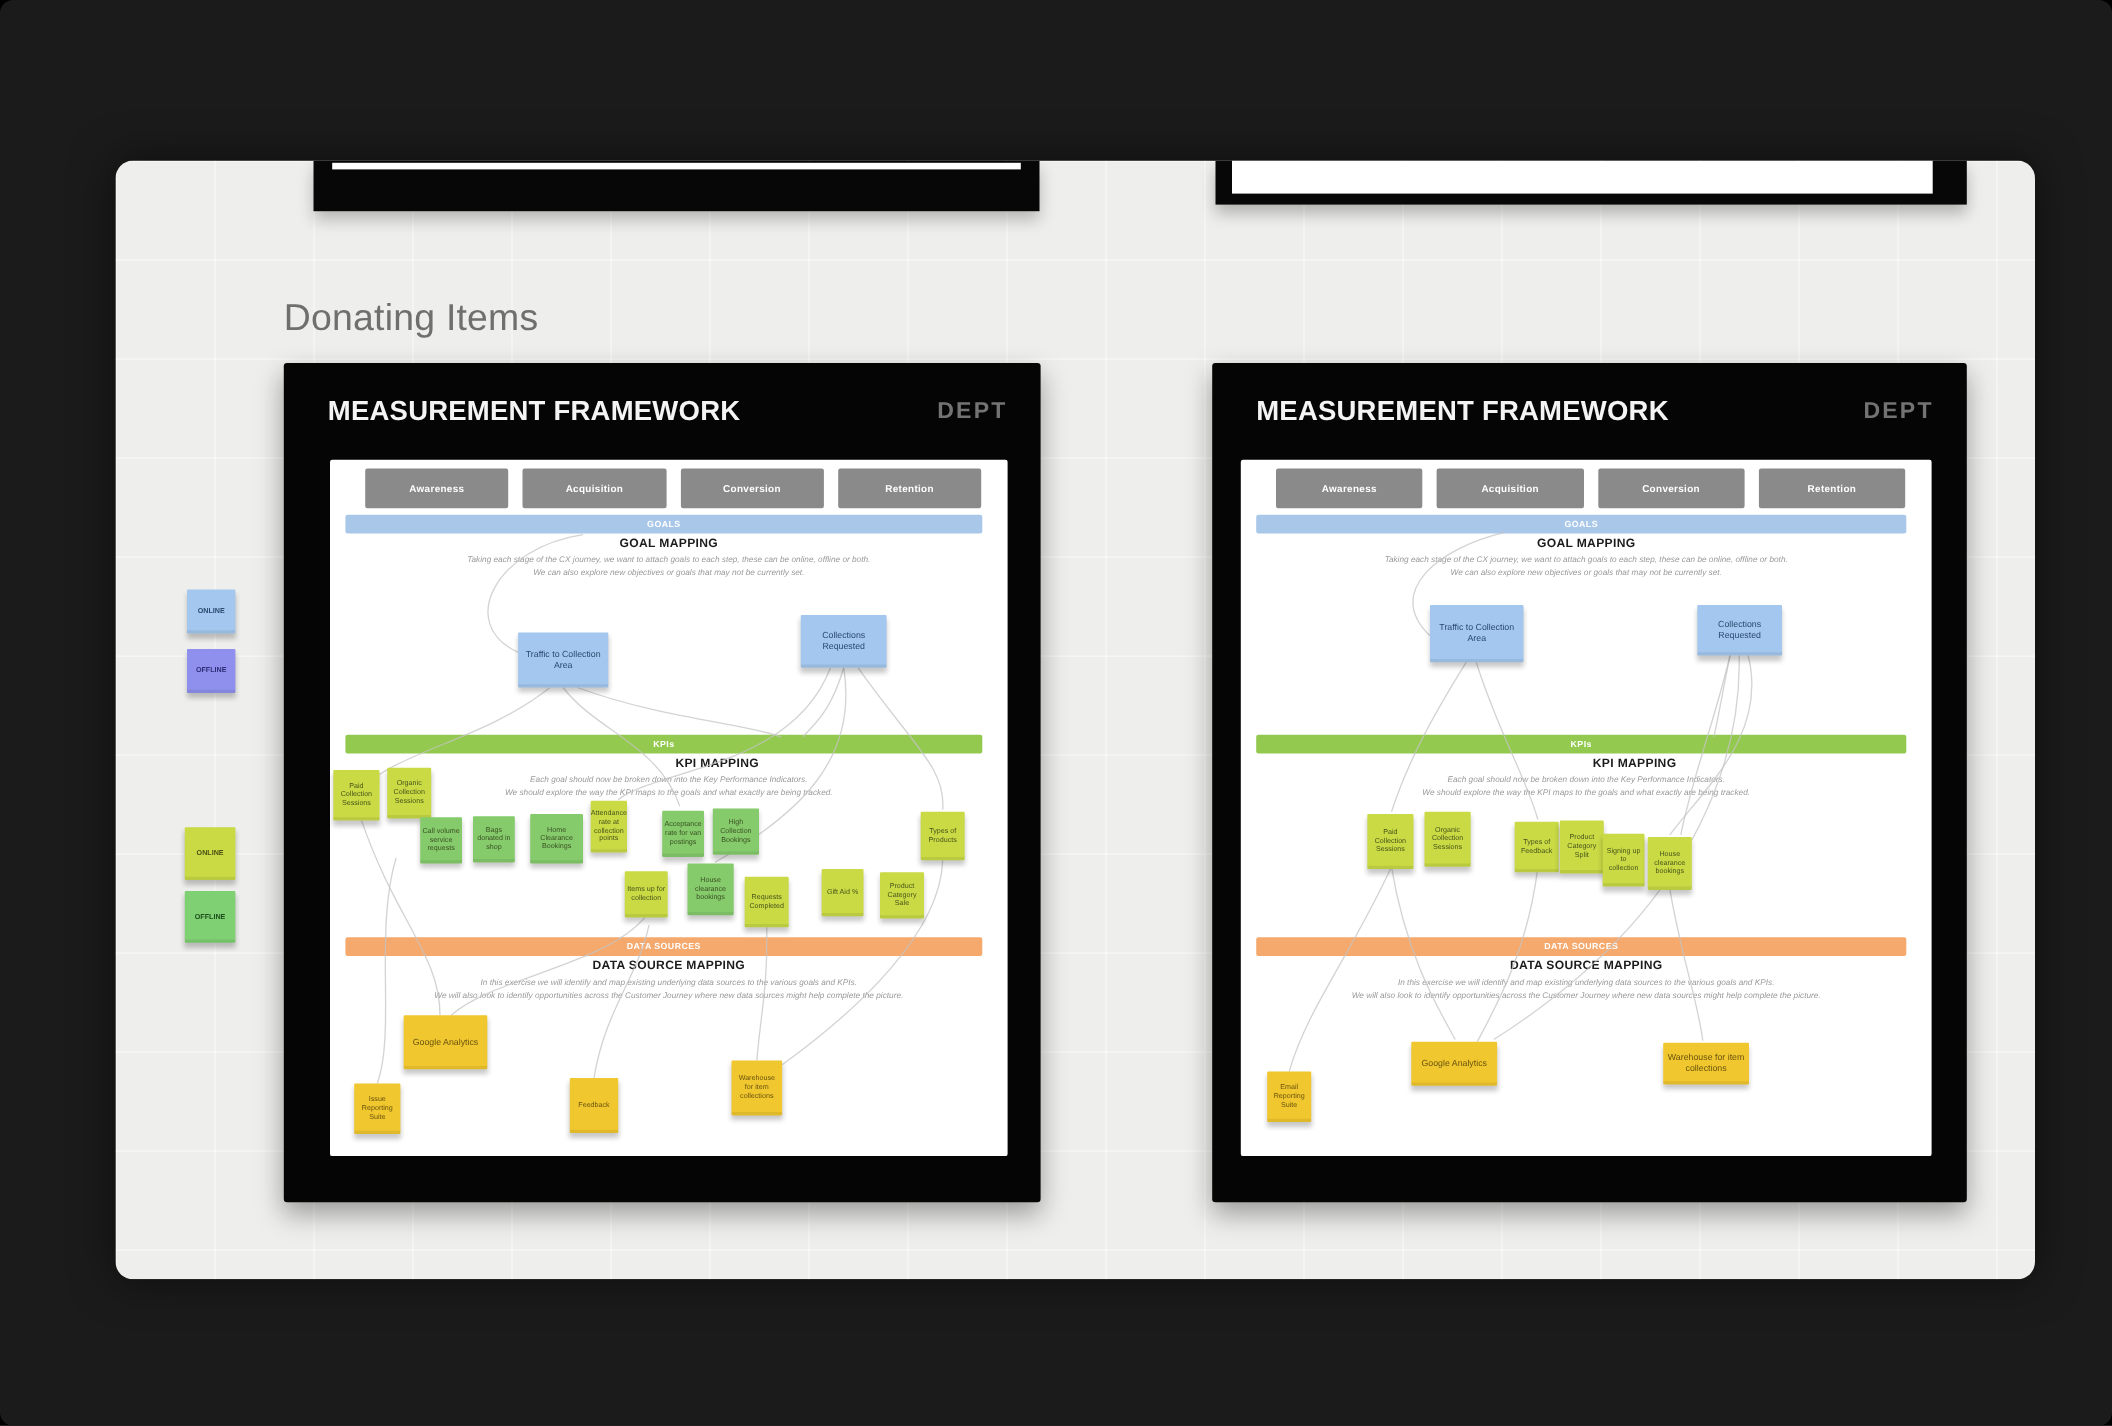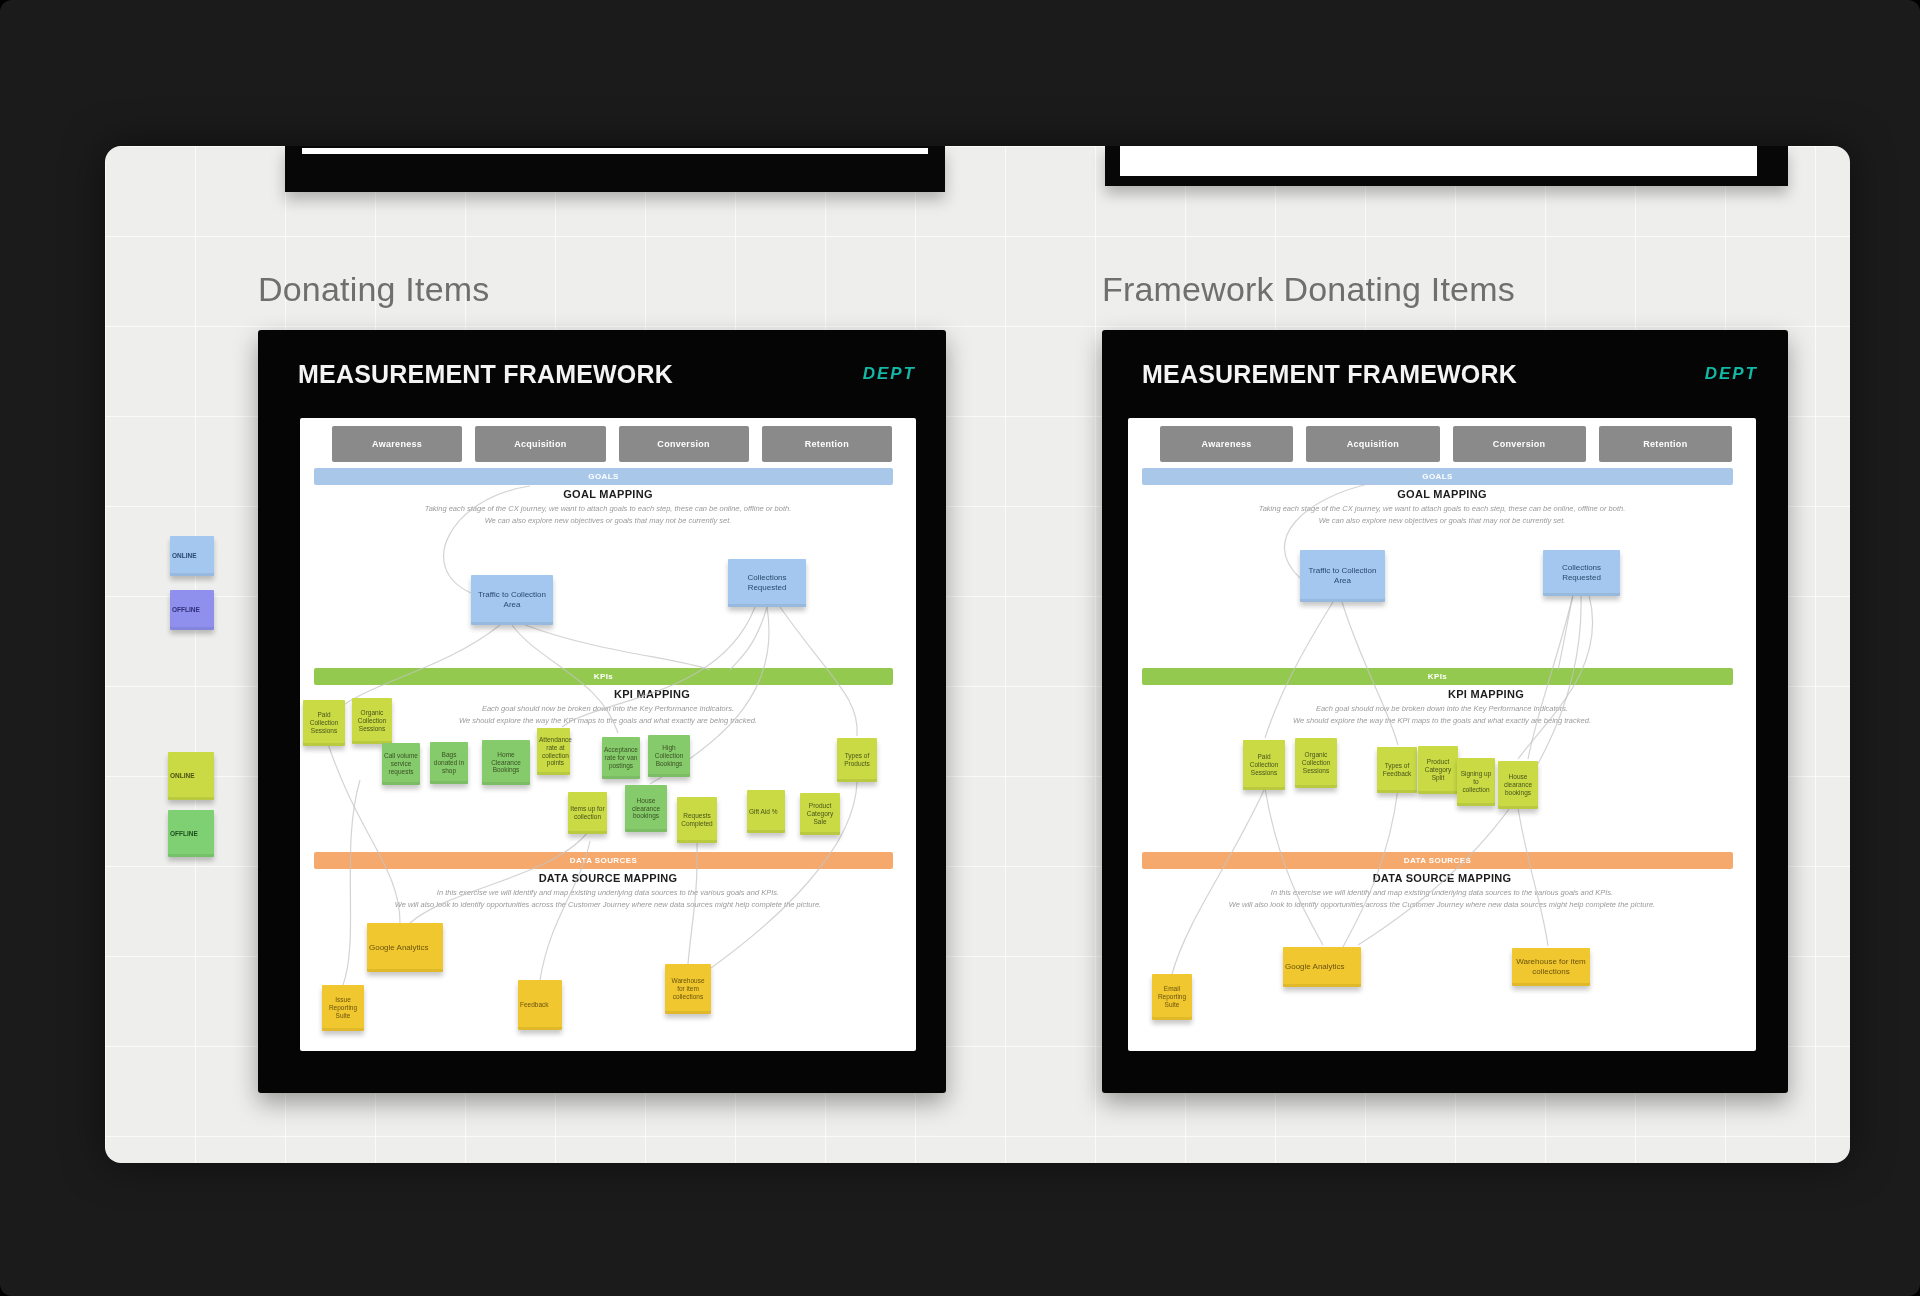--- a/index.html
+++ b/index.html
@@ -32,21 +32,21 @@
   .ft-right { left:997px; top:124px; }
 
   
   .board { position:absolute; background:#050505; border-radius:3px;
            box-shadow:0 10px 24px rgba(0,0,0,.35); }
   .board-left  { left:153px; top:184px; width:688px; height:763px; }
   .board-right { left:997px; top:184px; width:686px; height:763px; }
   .board-header { position:absolute; left:40px; right:30px; top:0; height:88px;
                   display:flex; align-items:center; justify-content:space-between; }
   .board-title { color:#f4f4f4; font-size:25px; font-weight:bold; letter-spacing:.2px; }
-  .board-logo  { color:#14b8a6; font-size:17px; font-weight:bold; letter-spacing:2px;font-style:italic; }
+  .board-logo  { color:#737373; font-size:21px; font-weight:bold; letter-spacing:2px; }
 
   .page { position:absolute; top:88px; bottom:42px; background:#fff; border-radius:2px; }
   .board-left  .page { left:42px; right:30px; }
   .board-right .page { left:26px; right:32px; }
 
   .tabs-row { position:absolute; left:16px; right:24px; top:8px; height:36px; display:flex; gap:13px;padding-left:16px; }
   .stage-tab { flex:1; background:#8a8a8a; border-radius:2px; color:#fff; font-weight:bold;
                font-size:9px; display:flex; align-items:center; justify-content:center; letter-spacing:.3px; }
 
   .band { position:absolute; left:14px; right:23px; height:17px; border-radius:2px;
@@ -59,21 +59,21 @@
   .sh-goals { top:70px; } .sh-kpis { top:270px;margin-left:44px; } .sh-data { top:454px; }
 
   .desc { position:absolute; width:100%; text-align:center; font-size:7.5px; font-style:italic;
           color:#9a9a9a; line-height:1.55; }
   .d-goals { top:85px; } .d-kpis { top:285px; } .d-data { top:469px; }
 
   svg.connectors { position:absolute; inset:0; width:100%; height:100%; }
   svg.connectors path { fill:none; stroke:#c4c4c4; stroke-width:1.2; opacity:.75; }
 
   .notes-layer { position:absolute; inset:0; }
-  .note { position:absolute; display:flex; align-items:center; 
+  .note { position:absolute; display:flex; align-items:center; justify-content:center;
           text-align:center; color:rgba(40,50,15,.8); font-size:6.5px; line-height:1.2;
           box-shadow:0 4px 5px rgba(0,0,0,.22), inset 0 -3px 0 rgba(0,0,0,.07);
           border-radius:1px; }
   .note span { display:block; padding:2px; }
 
   .legend-layer { position:absolute; inset:0; pointer-events:none; }
   .legend-layer .note { font-weight:bold; }
 </style>
 </head>
 <body>
@@ -97,21 +97,20 @@
         </div>
         <div class="note" style="left: 63px; top: 606px; width: 46px; height: 48px; background: rgb(201, 218, 69); color: rgb(76, 82, 19);">
           <span>ONLINE</span>
         </div>
         <div class="note" style="left: 63px; top: 664px; width: 46px; height: 47px; background: rgb(126, 208, 115); color: rgb(30, 77, 29);">
           <span>OFFLINE</span>
         </div>
       </div>
 
     <div class="frame-title ft-left">Donating Items</div>
-    <div class="frame-title ft-right">Framework Donating Items</div>
 
     <div class="board board-left">
       <div class="board-header">
         <div class="board-title">MEASUREMENT FRAMEWORK</div>
         <div class="board-logo">DEPT</div>
       </div>
       <div class="page">
         <div class="tabs-row">
             <div class="stage-tab">Awareness</div>
             <div class="stage-tab">Acquisition</div>

